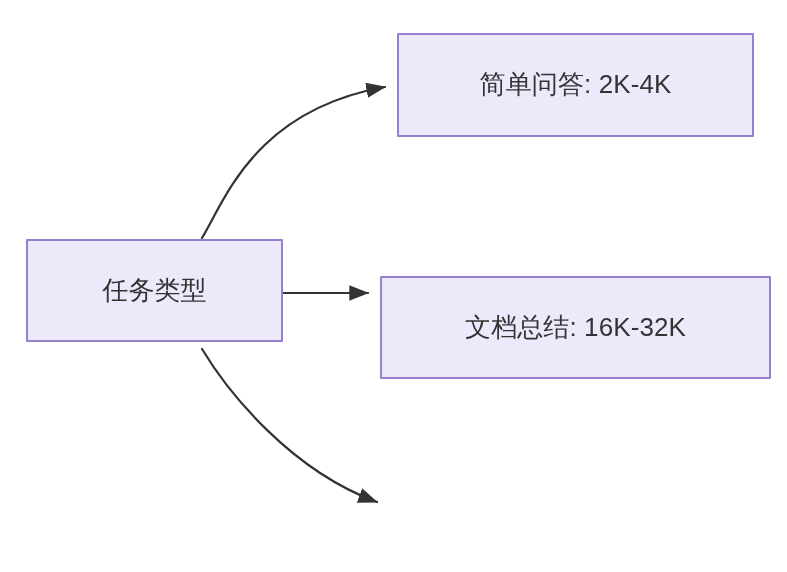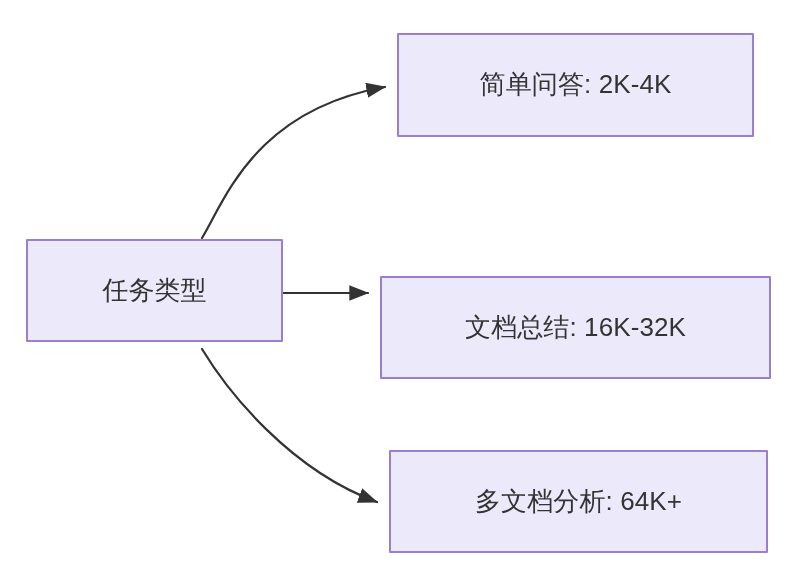--- a/index.html
+++ b/index.html
@@ -73,17 +73,14 @@
   </div>
 
   <div class="node" id="node-simple">
     <span class="node-label">简单问答: 2K-4K</span>
   </div>
 
   <div class="node" id="node-doc">
     <span class="node-label">文档总结: 16K-32K</span>
   </div>
 
-  <div class="node" id="node-multi">
-    <span class="node-label">多文档分析: 64K+</span>
-  </div>
 
 </div>
 
 </body></html>

